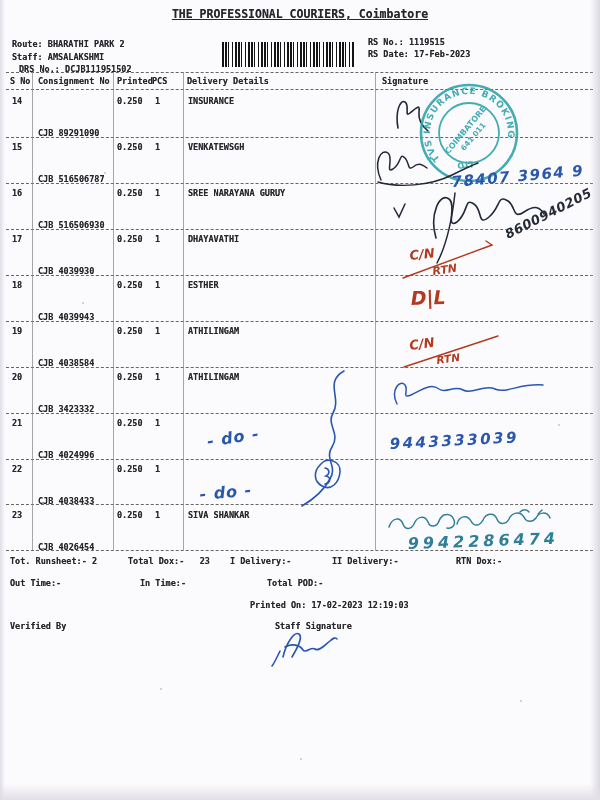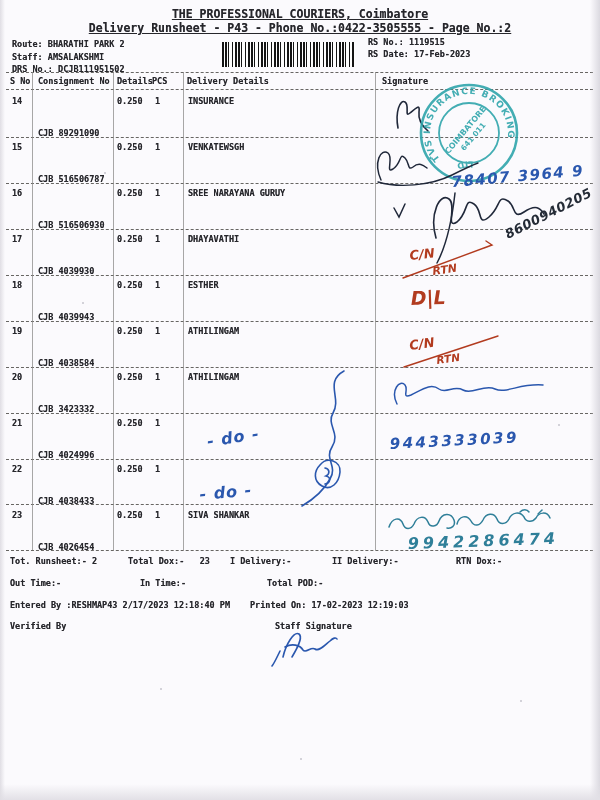--- a/index.html
+++ b/index.html
@@ -26,25 +26,24 @@
 <div class="page">
 
   <div class="speck" style="left:520px;top:700px"></div>
   <div class="speck" style="left:160px;top:688px"></div>
   <div class="speck" style="left:82px;top:302px"></div>
   <div class="speck" style="left:558px;top:424px"></div>
   <div class="speck" style="left:300px;top:758px"></div>
   <div class="speck" style="left:104px;top:172px"></div>
 
   <div class="t title" style="top:9px">THE PROFESSIONAL COURIERS, Coimbatore</div>
-  <div class="t title" style="top:23px">Delivery Runsheet - P43 - Phone No.:0422-3505555 - Page No.:2</div>
 
   <div class="t" style="left:12px;top:39px">Route: BHARATHI PARK 2</div>
   <div class="t" style="left:12px;top:52px">Staff: AMSALAKSHMI</div>
-  <div class="t" style="left:12px;top:64px">DRS No.: DCJB111951502</div>
+  <div class="t" style="left:19px;top:64px">DRS No.: DCJB111951502</div>
 
   <div class="barcode"></div>
 
   <div class="t" style="left:368px;top:37px">RS No.: 1119515</div>
   <div class="t" style="left:368px;top:49px">RS Date: 17-Feb-2023</div>
 
   <div class="dash" style="top:72px"></div>
   <div class="dash" style="top:89px"></div>
   <div class="dash" style="top:137px"></div>
   <div class="dash" style="top:183px"></div>
@@ -57,21 +56,21 @@
   <div class="dash" style="top:504px"></div>
   <div class="dash" style="top:550px"></div>
 
   <div class="vline" style="left:32px"></div>
   <div class="vline" style="left:113px"></div>
   <div class="vline" style="left:183px"></div>
   <div class="vline" style="left:375px"></div>
 
   <div class="t" style="left:10px;top:76px">S No</div>
   <div class="t" style="left:38px;top:76px">Consignment No</div>
-  <div class="t" style="left:117px;top:76px">Details</div>
+  <div class="t" style="left:117px;top:76px">Printed</div>
   <div class="t" style="left:152px;top:76px">PCS</div>
   <div class="t" style="left:187px;top:76px">Delivery Details</div>
   <div class="t" style="left:382px;top:76px">Signature</div>
 
   <div class="row" style="top:96px">
     <span class="c t sno">14</span>
     <span class="c t con">CJB 89291090</span>
     <span class="c t wt">0.250</span>
     <span class="c t pcs">1</span>
     <span class="c t name">INSURANCE</span>
@@ -143,21 +142,20 @@
   <div class="t" style="left:10px;top:556px">Tot. Runsheet:- 2</div>
   <div class="t" style="left:128px;top:556px">Total Dox:-   23</div>
   <div class="t" style="left:230px;top:556px">I Delivery:-</div>
   <div class="t" style="left:332px;top:556px">II Delivery:-</div>
   <div class="t" style="left:456px;top:556px">RTN Dox:-</div>
 
   <div class="t" style="left:10px;top:578px">Out Time:-</div>
   <div class="t" style="left:140px;top:578px">In Time:-</div>
   <div class="t" style="left:267px;top:578px">Total POD:-</div>
 
-  <div class="t" style="left:10px;top:600px">Entered By :RESHMAP43 2/17/2023 12:18:40 PM</div>
   <div class="t" style="left:250px;top:600px">Printed On: 17-02-2023 12:19:03</div>
 
   <div class="t" style="left:10px;top:621px">Verified By</div>
   <div class="t" style="left:275px;top:621px">Staff Signature</div>
 
   <svg class="overlay" width="600" height="800" viewBox="0 0 600 800">
     <defs>
       <path id="arcTop" d="M441.4,160.6 A39,39 0 1 1 496.6,160.6"></path>
       <path id="arcBot" d="M489,166.8 A39,39 0 0 0 449.5,166.8"></path>
     </defs>

